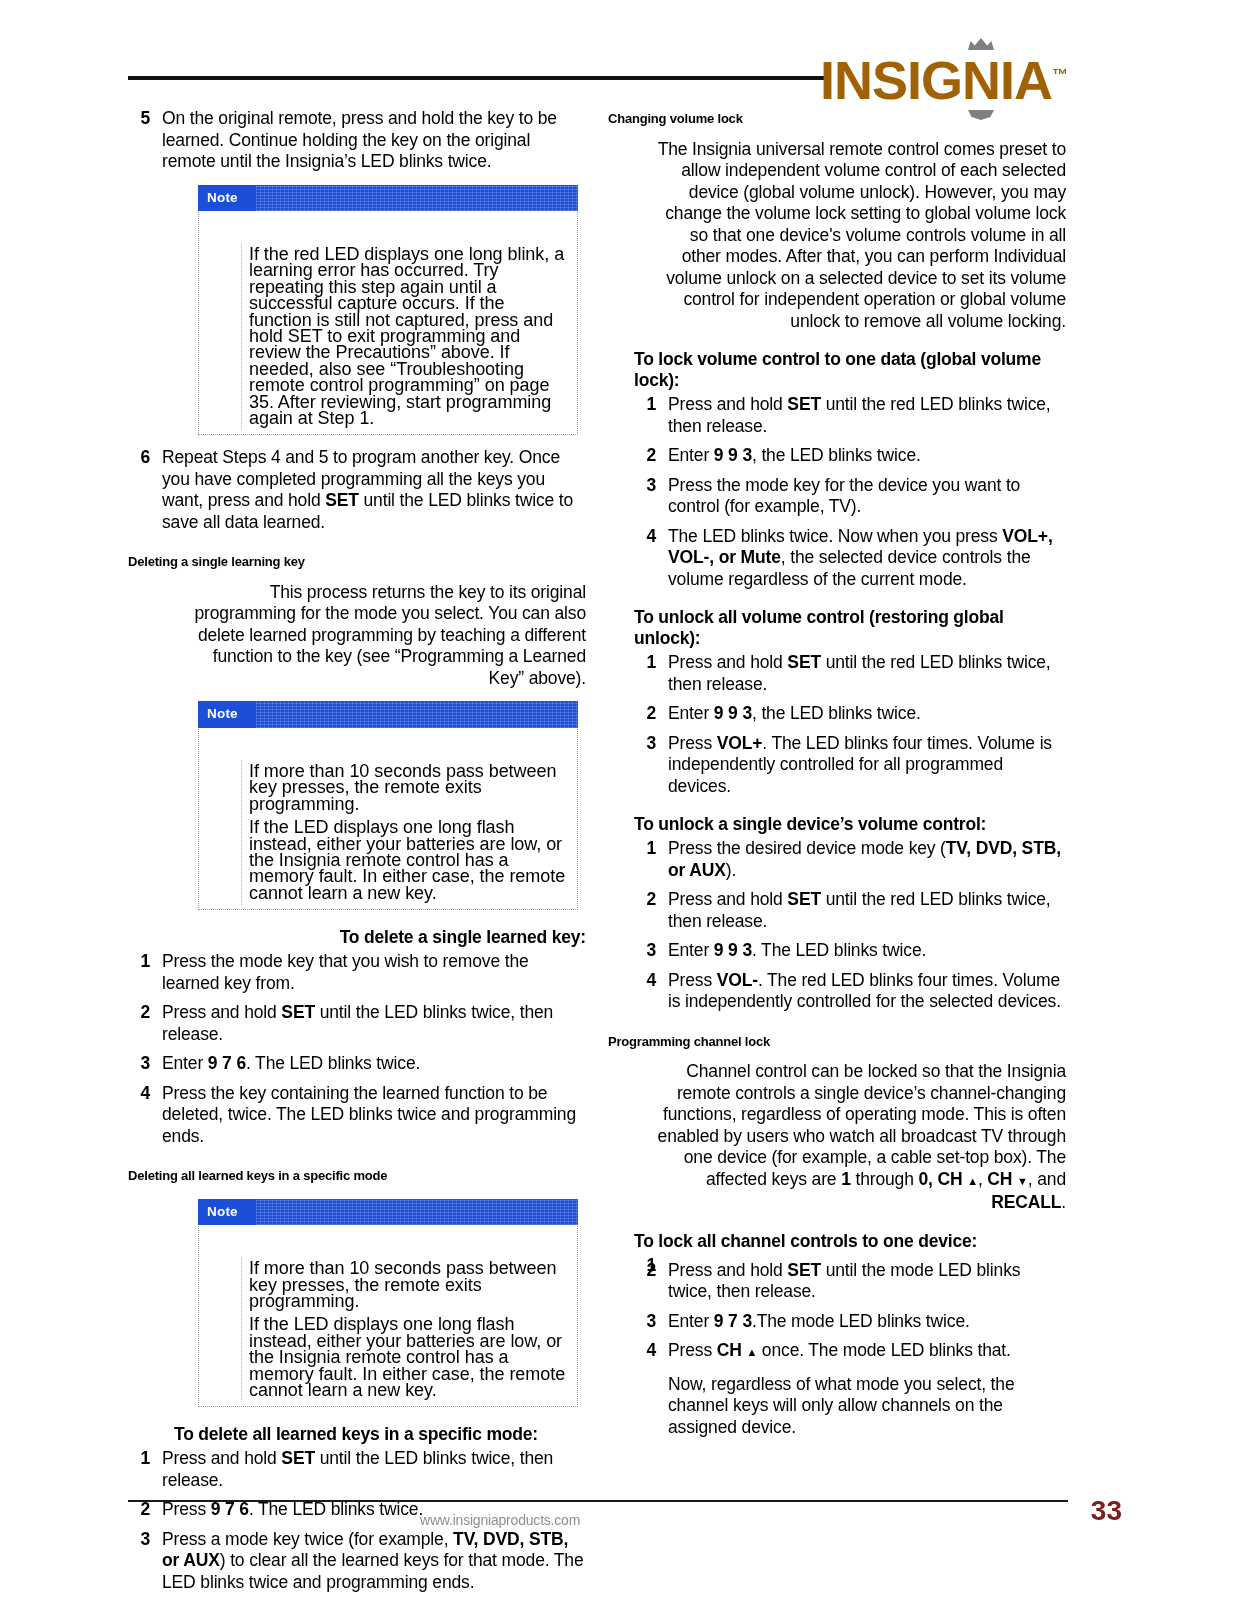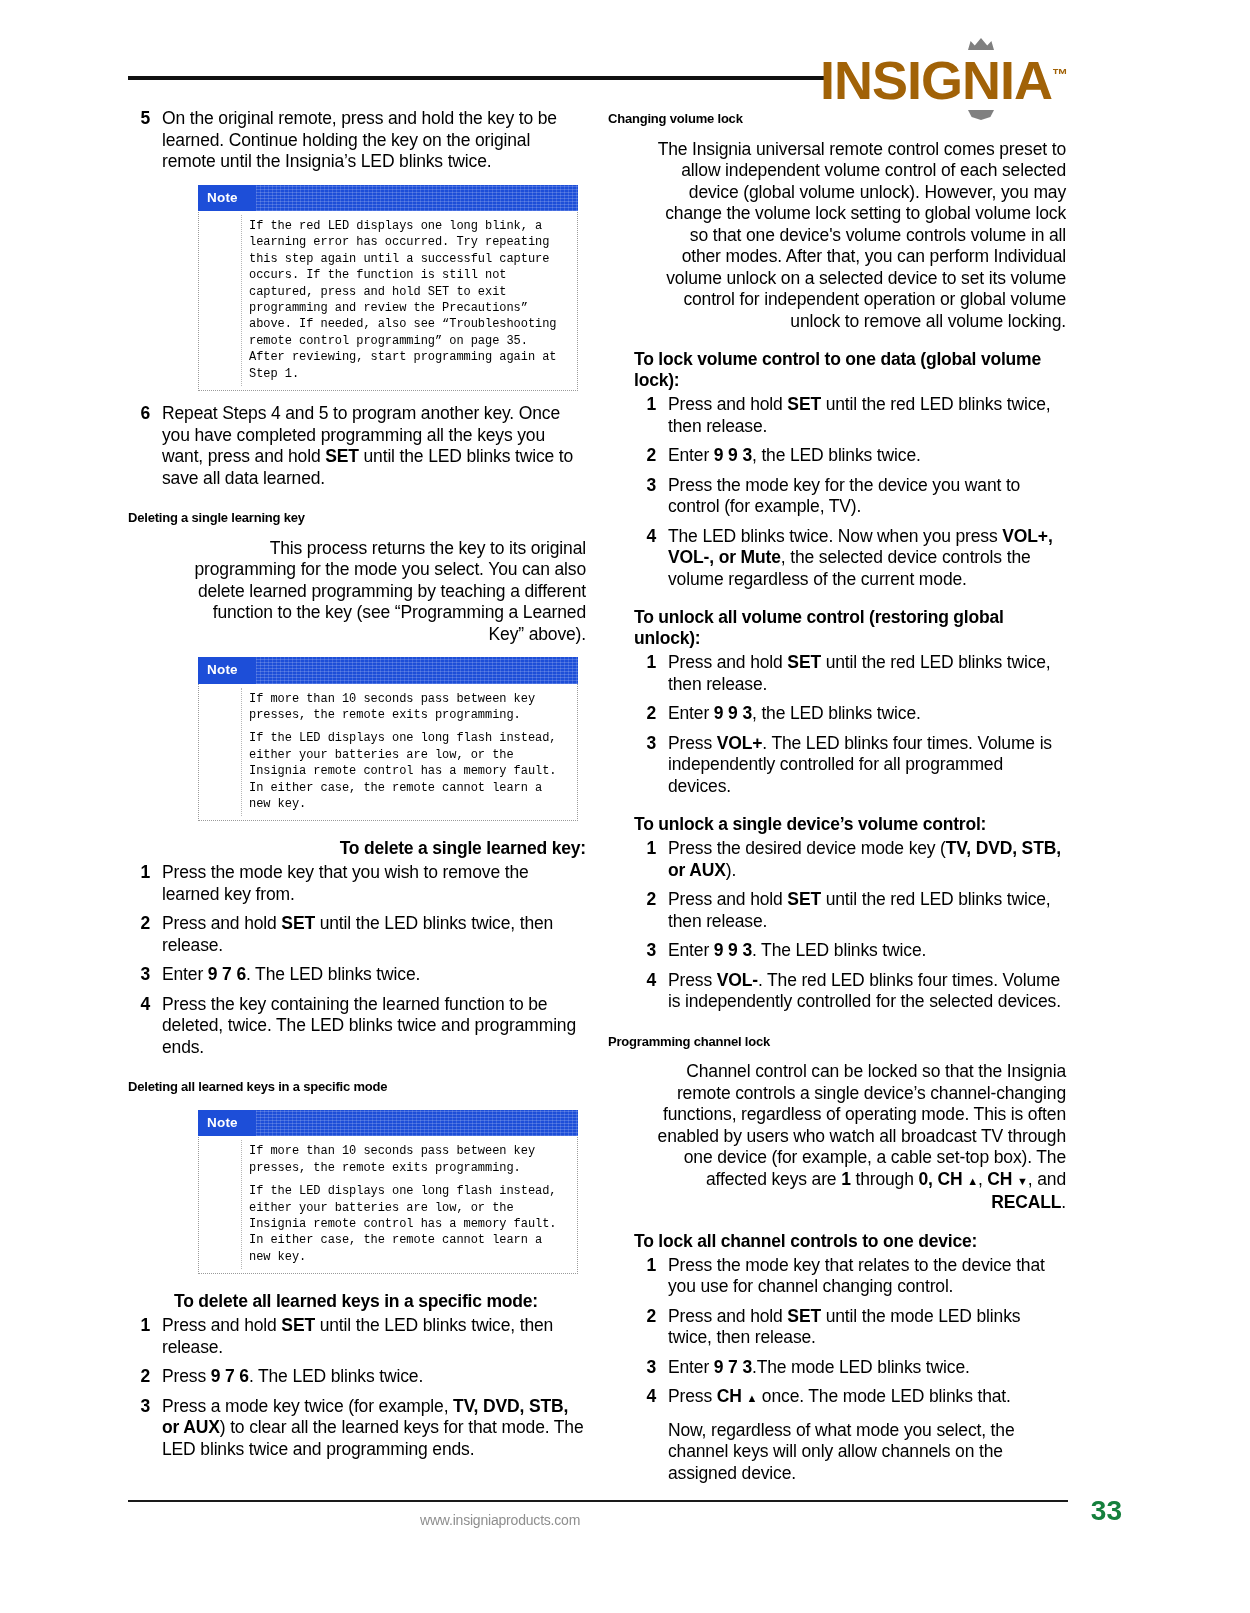--- a/index.html
+++ b/index.html
@@ -157,26 +157,27 @@
     left: 58px;
     top: 0;
     right: 0;
     bottom: 0;
     background-image:
       repeating-linear-gradient(0deg, rgba(255,255,255,.18) 0 1px, transparent 1px 3px),
       repeating-linear-gradient(90deg, rgba(255,255,255,.14) 0 1px, transparent 1px 4px);
     pointer-events: none;
   }
   .note-body {
-    font-family: Liberation Mono, monospace;
-    font-size: 12px;
+    font-family: Liberation Sans, sans-serif;
+    font-size: 18px;
     line-height: 16.4px;
     padding: 7px 8px 8px 50px;
     letter-spacing: -0.05px;
     position: relative;
+    margin-top: 28px;
   }
   .note-body::before {
     content: "";
     position: absolute;
     left: 42px;
     top: 4px;
     bottom: 4px;
     border-left: 1px dotted #b5b5b5;
   }
   .note-p { margin: 0 0 7px 0; }
@@ -198,21 +199,21 @@
     font-size: 14px;
     color: #8e8e8e;
     letter-spacing: -0.2px;
   }
   .page-num {
     position: absolute;
     right: 128px;
     top: 1495px;
     font-size: 28px;
     font-weight: bold;
-    color: #15803d;
+    color: #7f1d1d;
   }
   .tri-up::before { content: "\25B2"; font-size: 11px; }
   .tri-dn::before { content: "\25BC"; font-size: 11px; }
 </style>
 </head>
 <body>
 
 <div class="page">
 
   <div class="header">
@@ -357,21 +358,21 @@
     </div>
 
     <h3 class="sec-head">Programming channel lock</h3>
 
     <p class="para indent-para"><span>Channel control can be locked so that the Insignia remote controls a single device’s channel-changing functions, regardless of operating mode. This is often enabled by users who watch all broadcast TV through one device (for example, a cable set-top box). The affected keys are </span><b>1</b><span> through </span><b>0, CH</b> <span class="tri-up"></span><span>, </span><b>CH</b> <span class="tri-dn"></span><span>, and </span><b>RECALL</b><span>.</span></p>
 
     <h4 class="sub-head" style="margin-left:26px">To lock all channel controls to one device:</h4>
 
     <div class="step" style="padding-left:60px">
       <span class="num" style="left:32px">1</span>
-      <span>Press the mode key that relates to the device that you use for channel changing control.</span><b></b><span></span>
+      <b></b><span></span>
     </div>
     <div class="step" style="padding-left:60px">
       <span class="num" style="left:32px">2</span>
       <span>Press and hold </span><b>SET</b><span> until the mode LED blinks twice, then release.</span>
     </div>
     <div class="step" style="padding-left:60px">
       <span class="num" style="left:32px">3</span>
       <span>Enter </span><b>9 7 3</b><span>.The mode LED blinks twice.</span>
     </div>
     <div class="step" style="padding-left:60px">

